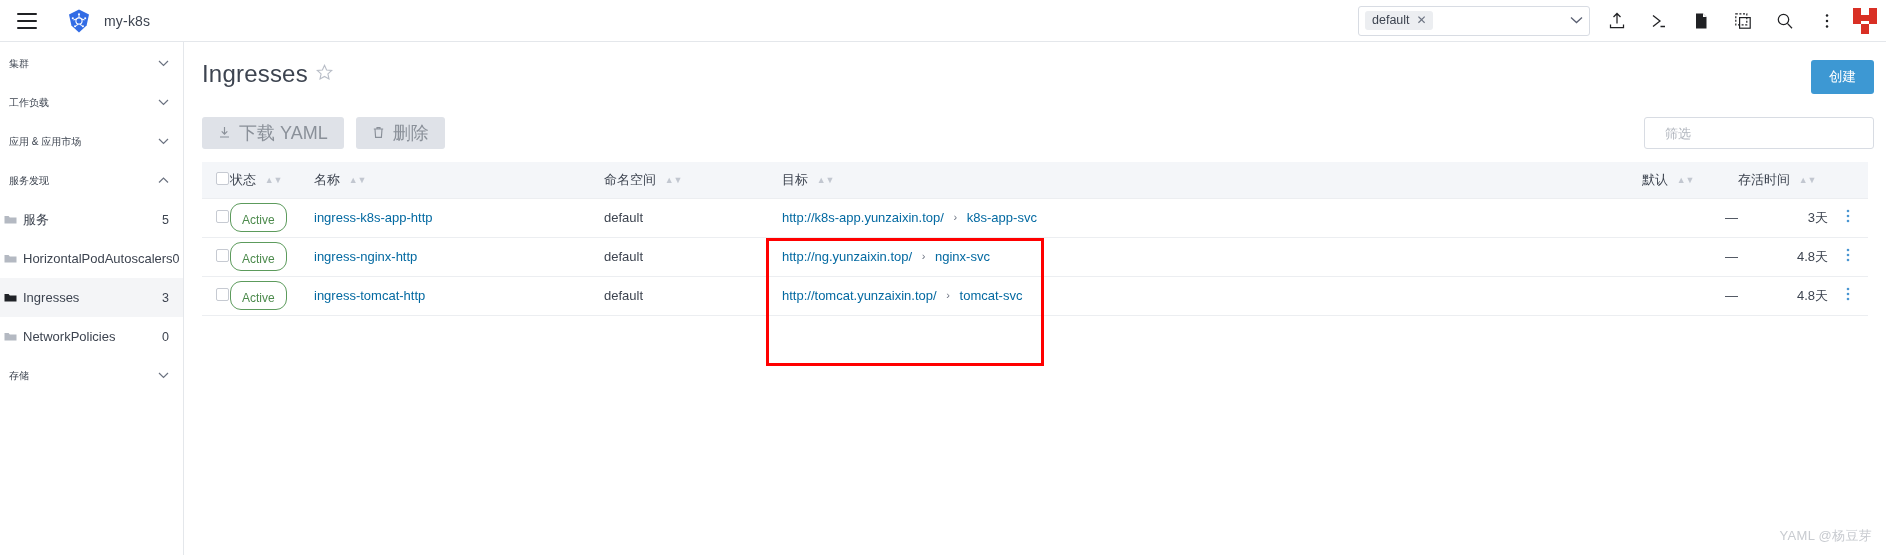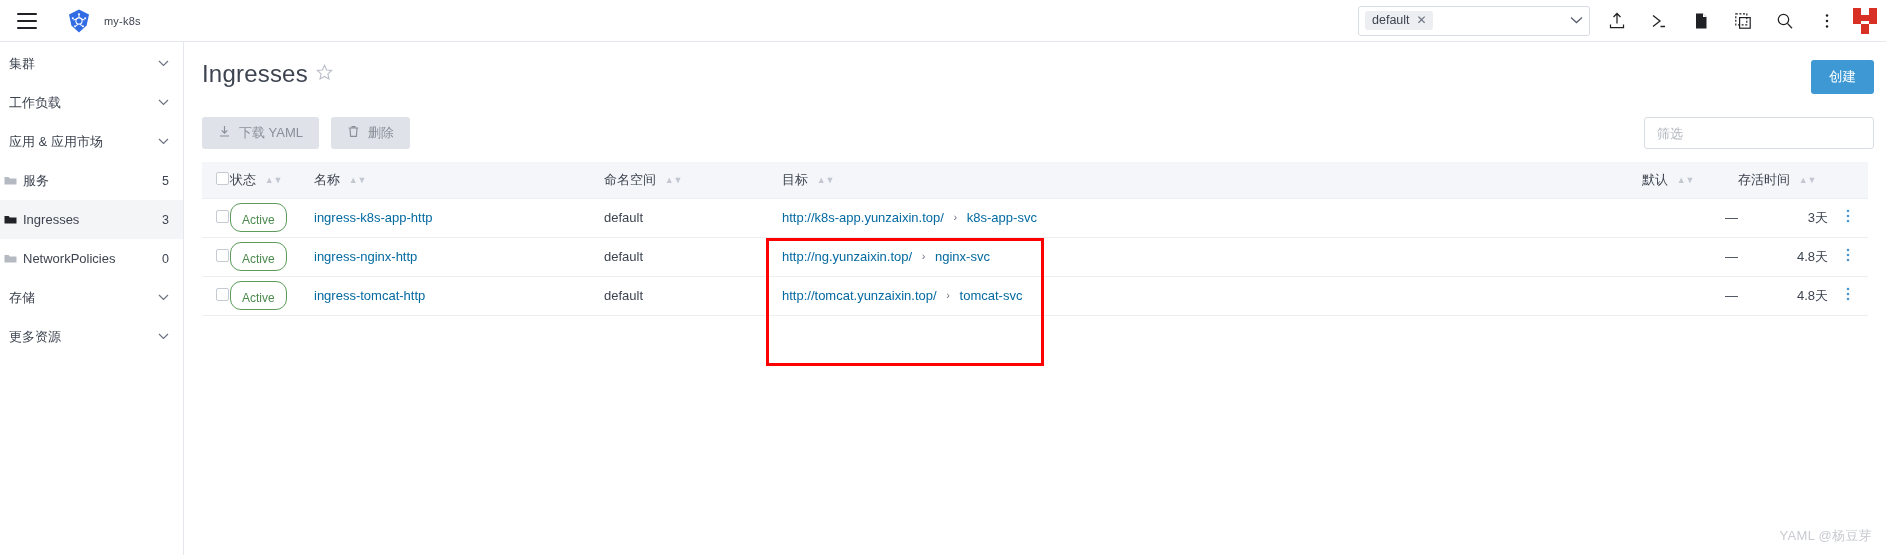--- a/index.html
+++ b/index.html
@@ -17,21 +17,21 @@
     height: 42px; min-height: 42px;
     display: flex; align-items: center;
     background: #fff;
     border-bottom: 1px solid #e4e7eb;
     padding: 0 0 0 10px;
   }
   .hamburger { width: 34px; height: 34px; display:flex; align-items:center; justify-content:center; cursor:pointer; }
   .hamburger span { display:block; width:20px; height:2px; background:#202124; margin:2.5px 0; border-radius:1px; }
   .hamburger-wrap { display:flex; flex-direction:column; }
   .k8s-logo { margin-left: 22px; width: 26px; height: 26px; display:flex; align-items:center; justify-content:center; }
-  .brand-title { margin-left: 12px; font-size: 11px; color: #3d4450; letter-spacing: .2px; }
+  .brand-title { margin-left: 12px; font-size: 14px; color: #3d4450; letter-spacing: .2px; }
 
   .topbar-spacer { flex: 1; }
 
   .ns-select {
     width: 232px; height: 30px;
     border: 1px solid #d8dce3; border-radius: 3px;
     display: flex; align-items: center; padding: 0 6px 0 6px;
     background: #fff; position: relative; cursor: pointer;
   }
   .ns-chip {
@@ -59,21 +59,21 @@
   
   .sidebar {
     width: 184px; min-width: 184px;
     background: #fff;
     border-right: 1px solid #e4e7eb;
     padding-top: 2px;
     overflow: hidden;
   }
   .nav-group {
     height: 39px; display: flex; align-items: center;
-    padding: 0 14px 0 9px; font-size: 13px; color: #3d4450; cursor: pointer;
+    padding: 0 14px 0 9px; font-size: 10px; color: #3d4450; cursor: pointer;
   }
   .nav-group .label { flex: 1; }
   .nav-group .chev { color: #6b7280; font-size: 10px; }
   .nav-item {
     height: 39px; display: flex; align-items: center;
     padding: 0 14px 0 4px; font-size: 13px; color: #3d4450; cursor: pointer;
   }
   .nav-item.active { background: #f4f5f7; }
   .nav-item .folder { margin-right: 6px; display: flex; align-items: center; }
   .nav-item .label { flex: 1; }
@@ -89,27 +89,27 @@
   .head-spacer { flex: 1; }
   .btn-create {
     background: #3d98d3; color: #fff; border: none; border-radius: 3px;
     font-size: 13.5px; padding: 0 18px; height: 34px; cursor: pointer;
     font-family: inherit; margin-top: 0; margin-right: -6px;
   }
 
   .toolbar { display: flex; align-items: center; height: 58px; }
   .btn-grey {
     background: #dfe2e8; color: #8a9099; border: none; border-radius: 3px;
-    font-size: 13px; height: 32px; padding: 0 16px; margin-right: 12px;
+    font-size: 18px; height: 32px; padding: 0 16px; margin-right: 12px;
     display: flex; align-items: center; gap: 8px; cursor: pointer; font-family: inherit;
   }
   .toolbar-spacer { flex: 1; }
   .filter-box {
     width: 230px; height: 32px; border: 1px solid #d8dce3; border-radius: 3px;
-    display: flex; align-items: center; padding: 0 12px; background: #fff;
+    display: flex; align-items: center; padding: 0 20px; background: #fff;
     margin-right: -6px;
   }
   .filter-box input {
     border: none; outline: none; width: 100%; font-size: 13px; color: #3d4450;
     font-family: inherit; background: transparent;
   }
   .filter-box input::placeholder { color: #b0b5bd; }
 
   
   table.grid { width: 100%; border-collapse: collapse; table-layout: fixed; }
@@ -282,31 +282,48 @@
 
       <div class="nav-group">
         <span class="label">应用 &amp; 应用市场</span>
         <span class="chev">
           <svg width="11" height="7" viewBox="0 0 11 7">
               <path d="M1 1 L5.5 5.5 L10 1" fill="none" stroke="#6b7280" stroke-width="1.2"></path>
             </svg>
         </span>
       </div>
 
+      <div class="nav-group">
+        <span class="label">服务发现</span>
+        <span class="chev">
+          <svg width="11" height="7" viewBox="0 0 11 7">
+              <path d="M1 5.5 L5.5 1 L10 5.5" fill="none" stroke="#6b7280" stroke-width="1.2"></path>
+            </svg>
+        </span>
+      </div>
 
       <div class="nav-item">
         <span class="folder">
           <svg width="13" height="11" viewBox="0 0 13 11">
               <path d="M0.5 2 L4.6 2 L5.8 3.4 L12.5 3.4 L12.5 9.6 L0.5 9.6 Z" fill="#b4b9c2"></path>
             </svg>
         </span>
         <span class="label">服务</span>
         <span class="count">5</span>
       </div>
 
+      <div class="nav-item">
+        <span class="folder">
+          <svg width="13" height="11" viewBox="0 0 13 11">
+              <path d="M0.5 2 L4.6 2 L5.8 3.4 L12.5 3.4 L12.5 9.6 L0.5 9.6 Z" fill="#b4b9c2"></path>
+            </svg>
+        </span>
+        <span class="label">HorizontalPodAutoscalers</span>
+        <span class="count">0</span>
+      </div>
 
       <div class="nav-item active">
         <span class="folder">
           <svg width="13" height="11" viewBox="0 0 13 11">
               <path d="M0.5 2 L4.6 2 L5.8 3.4 L12.5 3.4 L12.5 9.6 L0.5 9.6 Z" fill="#1f2227"></path>
             </svg>
         </span>
         <span class="label">Ingresses</span>
         <span class="count">3</span>
       </div>
@@ -323,28 +340,20 @@
 
       <div class="nav-group">
         <span class="label">存储</span>
         <span class="chev">
           <svg width="11" height="7" viewBox="0 0 11 7">
               <path d="M1 1 L5.5 5.5 L10 1" fill="none" stroke="#6b7280" stroke-width="1.2"></path>
             </svg>
         </span>
       </div>
 
-      <div class="nav-group">
-        <span class="label">更多资源</span>
-        <span class="chev">
-          <svg width="11" height="7" viewBox="0 0 11 7">
-              <path d="M1 1 L5.5 5.5 L10 1" fill="none" stroke="#6b7280" stroke-width="1.2"></path>
-            </svg>
-        </span>
-      </div>
 
     </div>
 
     <div class="main">
       <div class="main-inner">
 
         <div class="page-head">
           <div class="page-title">Ingresses</div>
           <div class="star-icon">
             <svg width="17" height="17" viewBox="0 0 17 17">

